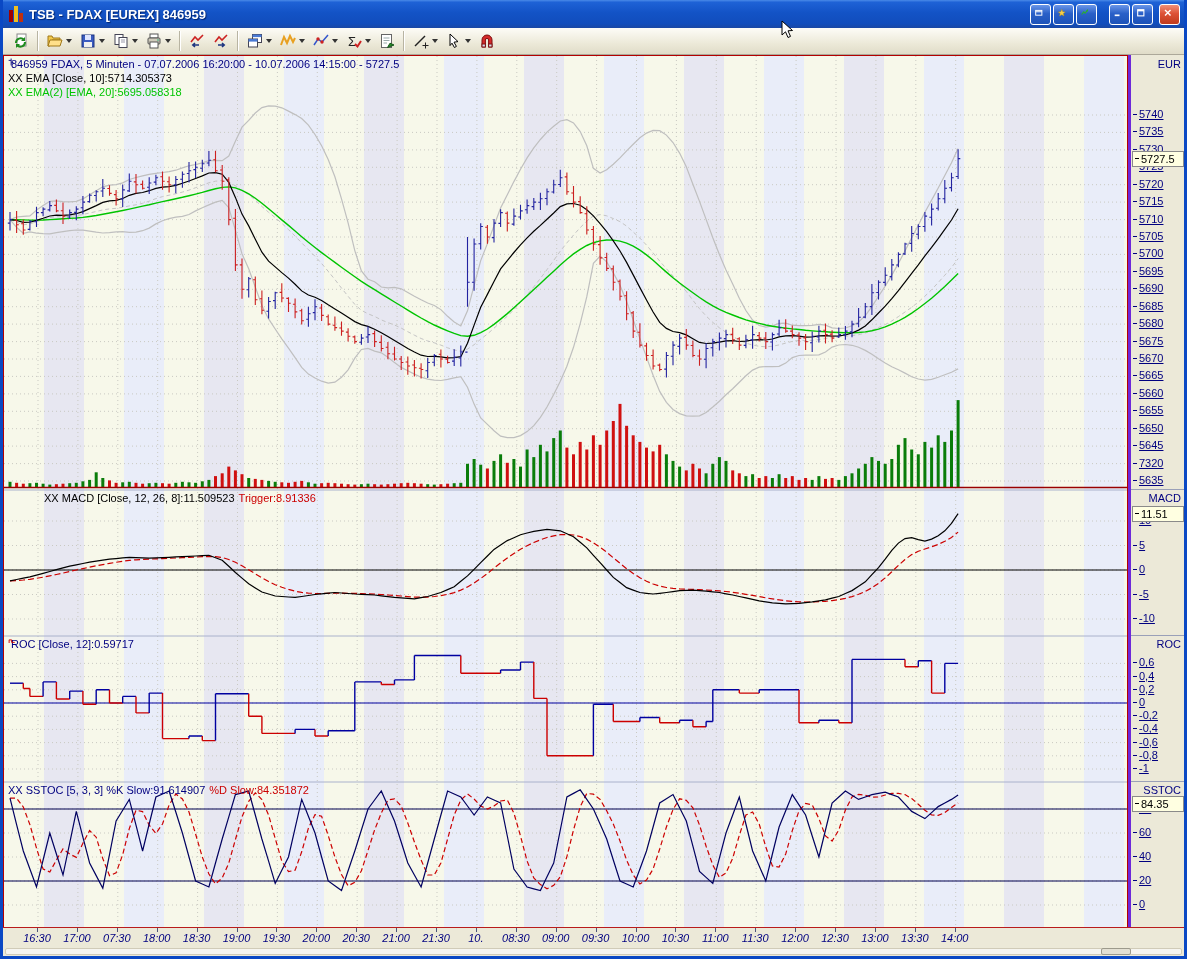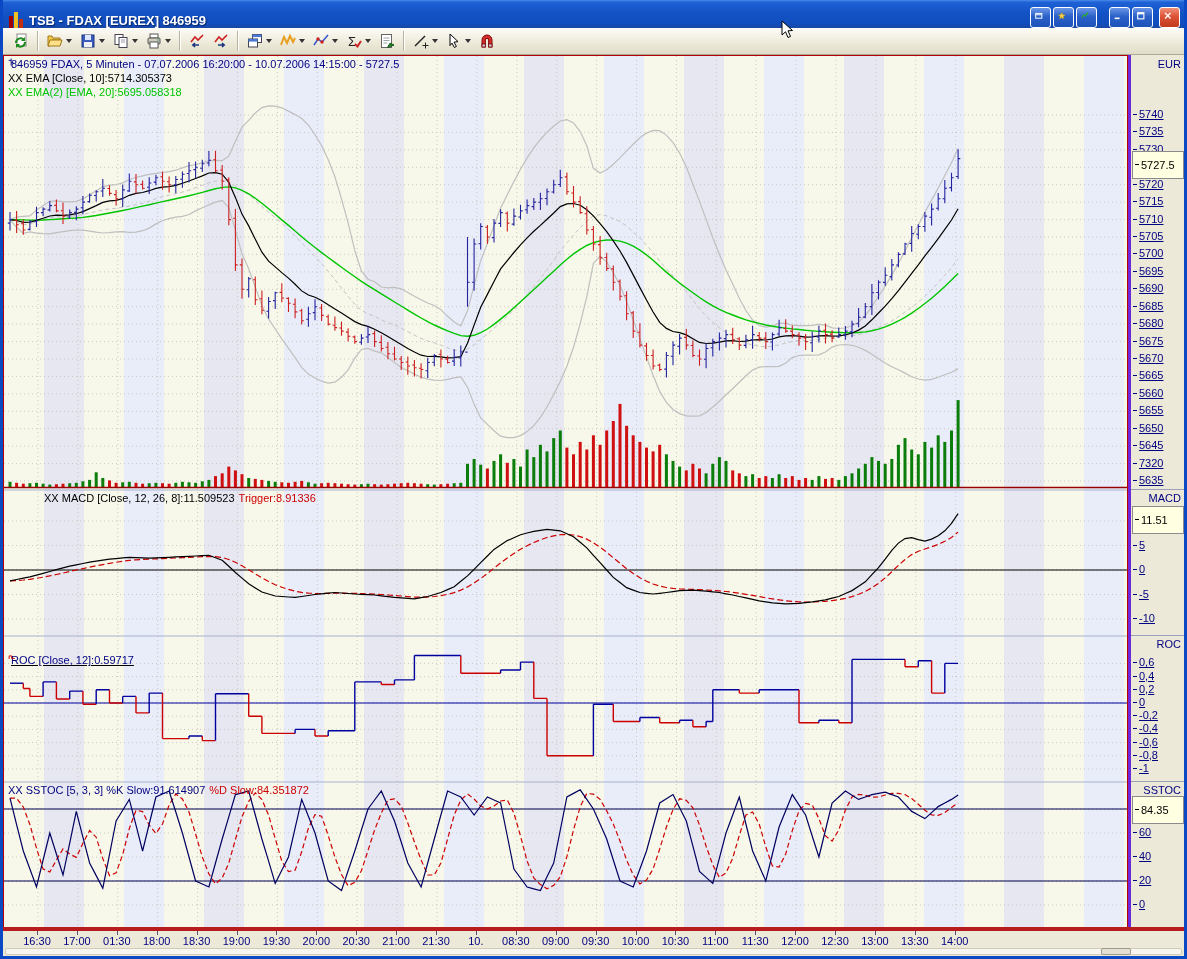--- a/index.html
+++ b/index.html
@@ -1,20 +1,20 @@
 <!DOCTYPE html>
 <html><head>
 <meta charset="utf-8">
 <style>
   html,body{margin:0;padding:0;background:#3a6ea5;font-family:"Liberation Sans",sans-serif;}
   *{box-sizing:border-box;}
   .window{position:relative;width:1187px;height:959px;border:3px solid #0a48c4;border-top:0;
     display:flex;flex-direction:column;background:#ece9d8;overflow:hidden;}
   
-  .titlebar{height:28px;flex:0 0 28px;display:flex;align-items:flex-end;padding:0 4px;
+  .titlebar{height:28px;flex:0 0 28px;display:flex;align-items:center;padding:0 4px;
     background:linear-gradient(180deg,#4a8ae8 0%,#1e62d6 8%,#1353c6 45%,#114dbc 85%,#1a47a4 100%);}
   .app-icon{width:16px;height:16px;margin:0 4px 0 2px;display:flex;align-items:flex-end;gap:1px;}
   .app-icon i{display:block;width:4px;}
   .ttl{color:#fff;font-weight:bold;font-size:13px;text-shadow:1px 1px 1px #00246e;flex:1;white-space:nowrap;}
   .tb-btns{display:flex;gap:2px;align-items:center;}
   .xpbtn{width:21px;height:21px;border:1px solid #fff;border-radius:3px;display:flex;align-items:center;justify-content:center;
     background:linear-gradient(180deg,#6a96e8,#2a60c8 45%,#1d52b8);color:#fff;font-size:11px;line-height:1;padding:0;cursor:default;}
   .xpbtn.close{background:linear-gradient(180deg,#f09078,#dd5236 45%,#c03a1c);margin-left:4px;}
   .xpbtn.gap{margin-left:10px;}
   .xpbtn svg{display:block;}
@@ -33,26 +33,26 @@
       #f7f8ea 80px,#f7f8ea 120px,#e9edf9 120px,#e9edf9 160px);}
   .chart-area svg{position:absolute;left:0;top:0;}
   .legend{position:absolute;left:4px;font-size:11px;white-space:nowrap;line-height:13px;z-index:5;}
   .legend .part{margin-right:4px;}
   .legend .lic{display:inline-block;vertical-align:-1px;margin-right:3px;}
   
   .axis-col{position:relative;flex:0 0 56px;background:#ece9d8;border-left:3px solid #6d28d9;overflow:hidden;}
   .ax-header{position:absolute;right:3px;font-size:11px;color:#000080;font-weight:normal;}
   .tick{position:absolute;left:2px;font-size:11px;color:#000080;white-space:nowrap;text-decoration:underline;}
   .tick::before{content:"";display:inline-block;width:4px;height:1px;background:#000080;vertical-align:3px;margin-right:2px;}
-  .curbox{position:absolute;left:1px;width:52px;height:28px;background:#ffffe1;border:1px solid #8a8a8a;
+  .curbox{position:absolute;left:1px;width:52px;height:16px;background:#ffffe1;border:1px solid #8a8a8a;
     font-size:11px;color:#000;display:flex;align-items:center;padding-left:2px;white-space:nowrap;z-index:3;}
   .curbox::before{content:"";display:inline-block;width:4px;height:1px;background:#000;margin-right:2px;}
   .ax-sep{position:absolute;left:0;width:100%;height:1px;background:#9aa0b8;}
   
-  .time-axis{position:relative;flex:0 0 20px;background:#ece9d8;border-top:4px solid #b91c1c;overflow:hidden;}
+  .time-axis{position:relative;flex:0 0 20px;background:#ece9d8;border-top:1px solid #b91c1c;overflow:hidden;font-style:italic;}
   .tlabel{position:absolute;top:4px;transform:translateX(-50%);font-size:11px;color:#000080;white-space:nowrap;}
   .ttick{position:absolute;top:0;width:1px;height:4px;background:#50547a;}
   .status-strip{position:relative;flex:0 0 9px;background:#ece9d8;}
   .scroll-track{position:absolute;left:2px;right:2px;top:1px;height:7px;background:#f6f5f0;border:1px solid #d0cbb8;border-radius:2px;}
   .scroll-thumb{position:absolute;top:1px;height:7px;width:30px;background:#e3e0d3;border:1px solid #9c9a8c;border-radius:2px;}
   
   .cursor{position:absolute;z-index:50;pointer-events:none;}
 </style>
 </head>
 <body>
@@ -554,21 +554,21 @@
           <polyline points="6.0,742.2 12.6,768.6 19.3,795.0 25.9,813.0 32.5,831.0 39.1,804.0 45.8,777.0 52.4,798.0 59.0,819.0 65.7,787.2 72.3,755.4 78.9,781.2 85.6,807.0 92.2,819.6 98.8,832.2 105.5,798.6 112.1,765.0 118.7,754.2 125.3,743.4 132.0,769.2 138.6,795.0 145.2,768.0 151.9,741.0 158.5,738.0 165.1,735.0 171.8,756.0 178.4,777.0 185.0,801.0 191.6,825.0 198.3,828.0 204.9,831.0 211.5,807.0 218.2,783.0 224.8,760.8 231.4,738.6 238.0,736.8 244.7,735.0 251.3,759.0 257.9,783.0 264.6,805.2 271.2,827.4 277.8,814.2 284.5,801.0 291.1,772.2 297.7,743.4 304.4,760.2 311.0,777.0 317.6,801.0 324.2,825.0 330.9,829.8 337.5,834.6 344.1,814.8 350.8,795.0 357.4,774.0 364.0,753.0 370.6,744.0 377.3,735.0 383.9,750.0 390.5,765.0 397.2,786.0 403.8,807.0 410.4,819.0 417.1,831.0 423.7,807.0 430.3,783.0 436.9,759.0 443.6,735.0 450.2,738.0 456.8,741.0 463.5,750.0 470.1,759.0 476.7,750.0 483.4,741.0 490.0,744.0 496.6,747.0 503.3,780.0 509.9,813.0 516.5,822.0 523.1,831.0 529.8,832.8 536.4,834.6 543.0,820.8 549.7,807.0 556.3,774.0 562.9,741.0 569.5,737.4 576.2,733.8 582.8,743.4 589.4,753.0 596.1,768.0 602.7,783.0 609.3,804.0 616.0,825.0 622.6,828.0 629.2,831.0 635.9,813.0 642.5,795.0 649.1,771.0 655.7,747.0 662.4,742.8 669.0,738.6 675.6,751.8 682.3,765.0 688.9,790.2 695.5,815.4 702.1,821.4 708.8,827.4 715.4,802.2 722.0,777.0 728.7,759.0 735.3,741.0 741.9,768.0 748.6,795.0 755.2,810.0 761.8,825.0 768.4,798.0 775.1,771.0 781.7,754.8 788.3,738.6 795.0,748.8 801.6,759.0 808.2,780.0 814.9,801.0 821.5,774.0 828.1,747.0 834.8,741.0 841.4,735.0 848.0,739.2 854.6,743.4 861.3,741.0 867.9,738.6 874.5,737.4 881.2,736.2 887.8,738.6 894.4,741.0 901.0,748.2 907.7,755.4 914.3,759.0 920.9,762.6 927.6,756.6 934.2,750.6 940.8,747.0 947.5,743.4 954.1,739.1" fill="none" stroke="#000060" stroke-width="1.2"></polyline>
         </svg>
         <div class="legend" style="top: 2px;"><span class="lic"><svg width="10" height="11" viewBox="0 0 16 16">
               <line x1="5" y1="0" x2="5" y2="11" stroke="#000080" stroke-width="1.4"></line>
               <line x1="1" y1="3" x2="5" y2="3" stroke="#000080" stroke-width="1.4"></line>
               <line x1="5" y1="7" x2="9" y2="7" stroke="#000080" stroke-width="1.4"></line>
             </svg></span><span style="color:#000080">846959  FDAX, 5 Minuten - 07.07.2006 16:20:00 - 10.07.2006 14:15:00 - 5727.5</span></div>
         <div class="legend" style="top: 16px;"><span style="color:#000000">XX EMA [Close, 10]:5714.305373</span></div>
         <div class="legend" style="top: 30px;"><span style="color:#00c400">XX EMA(2) [EMA, 20]:5695.058318</span></div>
         <div class="legend" style="top: 436px; margin-left: 36px;"><span class="part" style="color:#000000">XX MACD [Close, 12, 26, 8]:11.509523</span><span class="part" style="color:#cc0000">Trigger:8.91336</span></div>
-        <div class="legend" style="top: 598px; text-decoration: underline;"><span class="lic"><svg width="11" height="10" viewBox="0 0 16 16">
+        <div class="legend" style="top: 582px;"><span class="lic"><svg width="11" height="10" viewBox="0 0 16 16">
               <polyline points="1,8 1,3 5,3 5,7 10,7" stroke="#cc0000" fill="none" stroke-width="1.5"></polyline>
             </svg></span><span class="part" style="color:#000080">ROC [Close, 12]:0.59717</span></div>
         <div class="legend" style="top: 728px;"><span class="part" style="color:#000080">XX SSTOC [5, 3, 3] %K Slow:91.614907</span><span class="part" style="color:#cc0000">%D Slow:84.351872</span></div>
       </div>
     <div class="axis-col" id="axisCol">
         <div class="ax-header" style="top:3px">EUR</div>
         <div class="tick" style="top:53.0px">5740</div>
         <div class="tick" style="top:70.4px">5735</div>
         <div class="tick" style="top:87.9px">5730</div>
         <div class="tick" style="top:105.3px">5725</div>
@@ -620,21 +620,21 @@
         <div class="ax-sep" style="top:726px"></div>
       </div>
   </div>
 
   <div class="time-axis" id="timeAxis">
       <div class="ttick" style="left:34.0px"></div>
       <div class="tlabel" style="left:34.0px">16:30</div>
       <div class="ttick" style="left:73.9px"></div>
       <div class="tlabel" style="left:73.9px">17:00</div>
       <div class="ttick" style="left:113.8px"></div>
-      <div class="tlabel" style="left:113.8px">01:30</div>
+      <div class="tlabel" style="left:113.8px">07:30</div>
       <div class="ttick" style="left:153.7px"></div>
       <div class="tlabel" style="left:153.7px">18:00</div>
       <div class="ttick" style="left:193.6px"></div>
       <div class="tlabel" style="left:193.6px">18:30</div>
       <div class="ttick" style="left:233.5px"></div>
       <div class="tlabel" style="left:233.5px">19:00</div>
       <div class="ttick" style="left:273.4px"></div>
       <div class="tlabel" style="left:273.4px">19:30</div>
       <div class="ttick" style="left:313.3px"></div>
       <div class="tlabel" style="left:313.3px">20:00</div>

